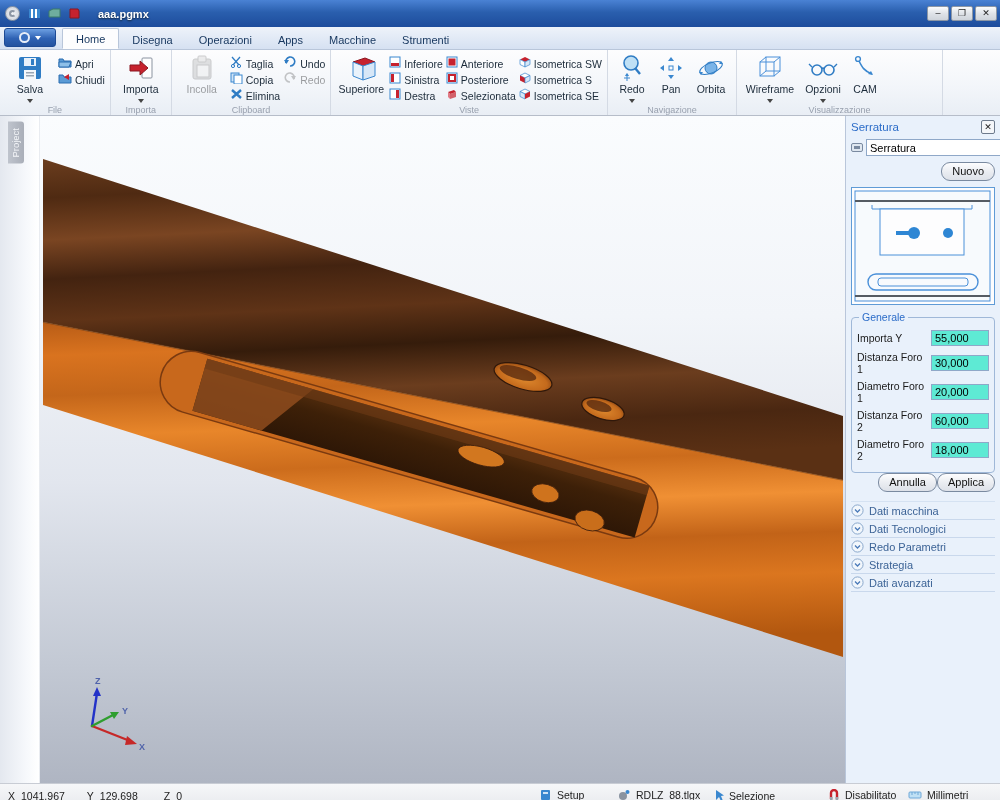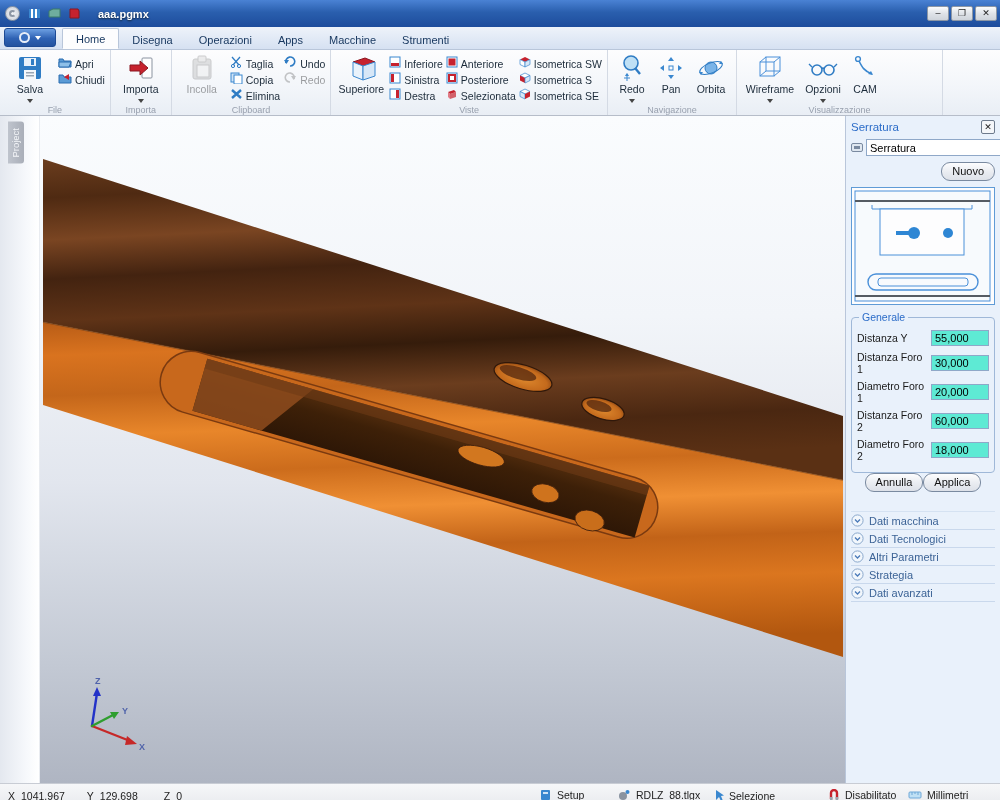--- a/index.html
+++ b/index.html
@@ -69,21 +69,21 @@
   .nuovorow { text-align:right; margin-bottom:6px; }
   .btn { display:inline-block; height:19px; padding:0 10px; background:linear-gradient(#fdfdfe,#e9ecf1 55%,#dde1e8);
     border:1px solid #7a8aa0; border-radius:9px; font-size:11px; line-height:17px; color:#111; }
   .previewbox { height:118px; background:#fdfdfe; border:1px solid #5f9bd6; margin-bottom:6px; }
   fieldset.generale { border:1px solid #9fb8d8; border-radius:4px; padding:3px 5px 5px; }
   fieldset.generale legend { color:#2b6cc8; font-size:10.5px; padding:0 3px; margin-left:2px; }
   .frow { display:flex; align-items:center; margin:4px 0 5px; }
   .frow label { flex:1; font-size:10.5px; color:#1a1a1a; }
   .frow input { width:58px; height:16px; border:1px solid #8fa8c8; background:#5eead4; font-size:11px; padding:0 3px;
     font-family:"Liberation Sans",sans-serif; }
-  .actionrow { display:flex; justify-content:center; margin-bottom:19px; }
+  .actionrow { display:flex; justify-content:flex-end; margin-bottom:9px; }
   .accordion { border-top:1px solid #d5e2f2; }
   .acc { display:flex; align-items:center; gap:5px; height:18px; border-bottom:1px solid #c9d8ec; color:#3c6396; }
   .accicon { width:13px; height:13px; flex:0 0 13px; }
 
   
   .statusbar { height:25px; background:linear-gradient(#f6f7f9,#e7e9ed); border-top:1px solid #c8ccd4;
     position:relative; font-size:10.5px; color:#222; }
   .coords { position:absolute; left:8px; top:6px; display:flex; gap:8px; }
   .coords b { font-weight:normal; margin-right:6px; }
   .sitem { position:absolute; top:5px; display:flex; align-items:center; gap:5px; }
@@ -507,21 +507,21 @@
         <circle cx="62" cy="45" r="6" fill="#2e86d4"></circle>
         <circle cx="96" cy="45" r="5" fill="#2e86d4"></circle>
         <rect x="16" y="86" width="110" height="16" rx="8" fill="none" stroke="#4a90d9" stroke-width="1.4"></rect>
         <rect x="26" y="90" width="90" height="8" rx="3" fill="none" stroke="#4a90d9"></rect>
       </svg>
     </div>
 
     <fieldset class="generale">
       <legend>Generale</legend>
       <div class="frow">
-          <label>Distanza Y</label>
+          <label>Importa Y</label>
         <input value="55,000" style="">
         </div>
       <div class="frow">
           <label>Distanza Foro 1</label>
         <input value="30,000" style="">
         </div>
       <div class="frow">
           <label>Diametro Foro 1</label>
         <input value="20,000" style="">
         </div>
@@ -553,21 +553,21 @@
             <circle cx="6.5" cy="6.5" r="5.6" fill="#f2f7fc" stroke="#8aa8cc"></circle>
             <path d="M4,5.5 l2.5,2.5 l2.5,-2.5" fill="none" stroke="#4a7ab8" stroke-width="1.3"></path>
           </svg>
         <span>Dati Tecnologici</span>
         </div>
       <div class="acc">
         <svg class="accicon" viewBox="0 0 13 13">
             <circle cx="6.5" cy="6.5" r="5.6" fill="#f2f7fc" stroke="#8aa8cc"></circle>
             <path d="M4,5.5 l2.5,2.5 l2.5,-2.5" fill="none" stroke="#4a7ab8" stroke-width="1.3"></path>
           </svg>
-        <span>Altri Parametri</span>
+        <span>Redo Parametri</span>
         </div>
       <div class="acc">
         <svg class="accicon" viewBox="0 0 13 13">
             <circle cx="6.5" cy="6.5" r="5.6" fill="#f2f7fc" stroke="#8aa8cc"></circle>
             <path d="M4,5.5 l2.5,2.5 l2.5,-2.5" fill="none" stroke="#4a7ab8" stroke-width="1.3"></path>
           </svg>
         <span>Strategia</span>
         </div>
       <div class="acc">
         <svg class="accicon" viewBox="0 0 13 13">

